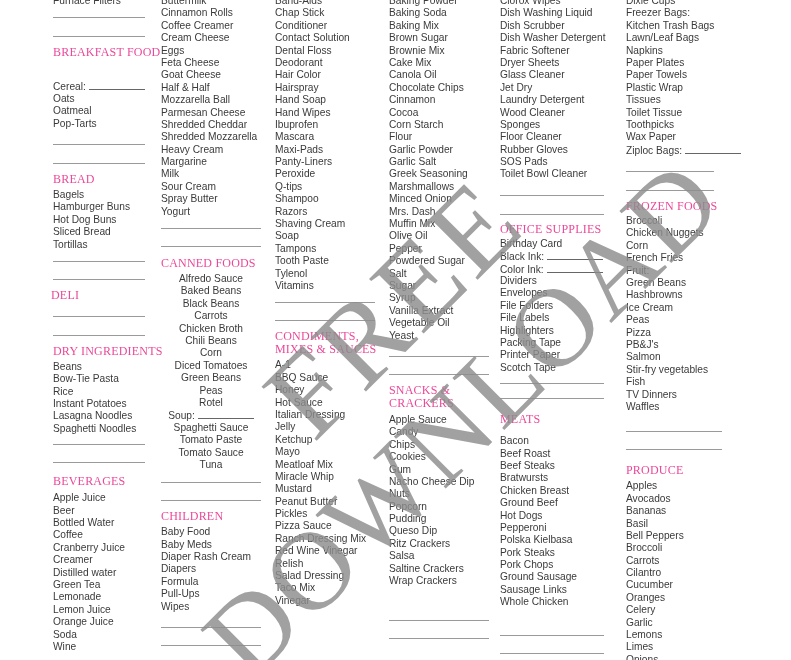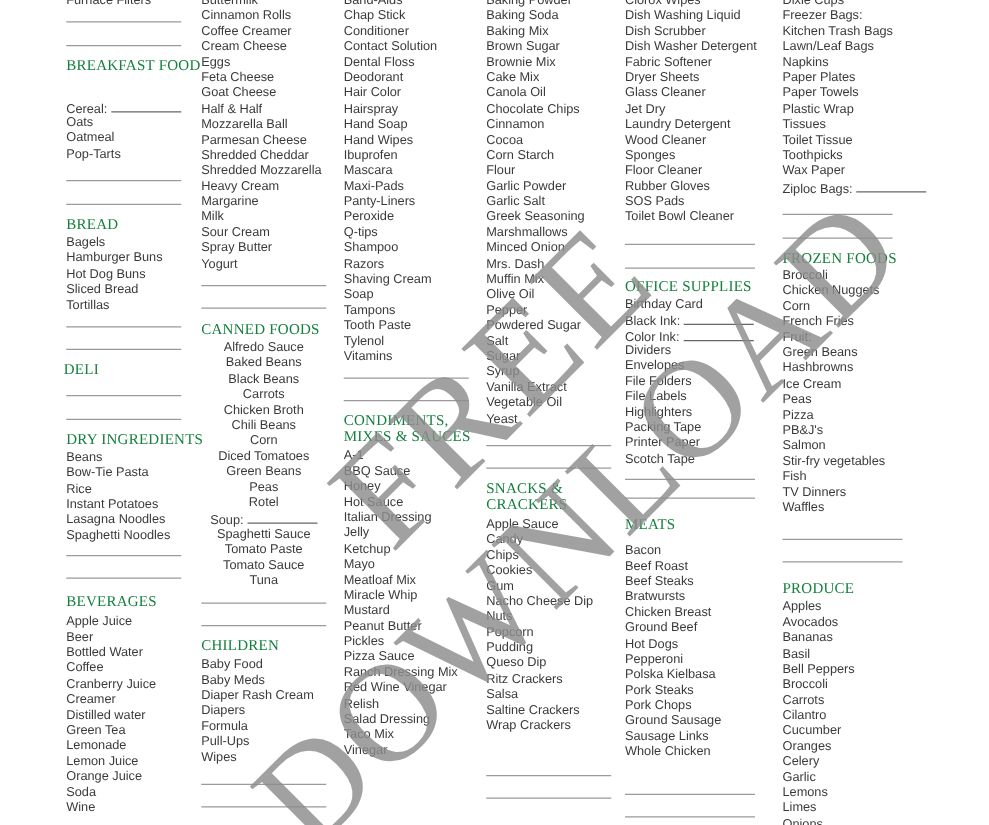--- a/index.html
+++ b/index.html
@@ -1,19 +1,19 @@
 <!DOCTYPE html>
 <html><head>
 <meta charset="utf-8">
 <style>
   html,body{margin:0;padding:0;background:#fff;}
   body{width:791px;height:660px;overflow:hidden;position:relative;font-family:"Liberation Sans",sans-serif;color:#3a3a3a;}
   .col{position:absolute;top:0;}
   .item{font-size:10.2px;line-height:12.4px;white-space:nowrap;height:12.4px;}
-  .head{font-family:"Liberation Serif",serif;font-size:12px;line-height:13px;color:#15803d;letter-spacing:0.2px;text-transform:uppercase;white-space:nowrap;}
+  .head{font-family:"Liberation Serif",serif;font-size:12px;line-height:13px;color:#ec4899;letter-spacing:0.2px;text-transform:uppercase;white-space:nowrap;}
   .line{height:0;border-top:1px solid #9a9a9a;margin:0;}
   .blank{display:inline-block;border-bottom:1px solid #666;width:56px;height:9px;margin-left:3px;vertical-align:baseline;}
   .watermark{position:absolute;pointer-events:none;font-family:"Liberation Serif",serif;color:rgba(140,140,140,0.82);white-space:nowrap;transform-origin:left top;}
 </style>
 </head>
 <body>
 
 <div>
 
   <div class="col" style="left:53px;width:92px;top:-5px;">

